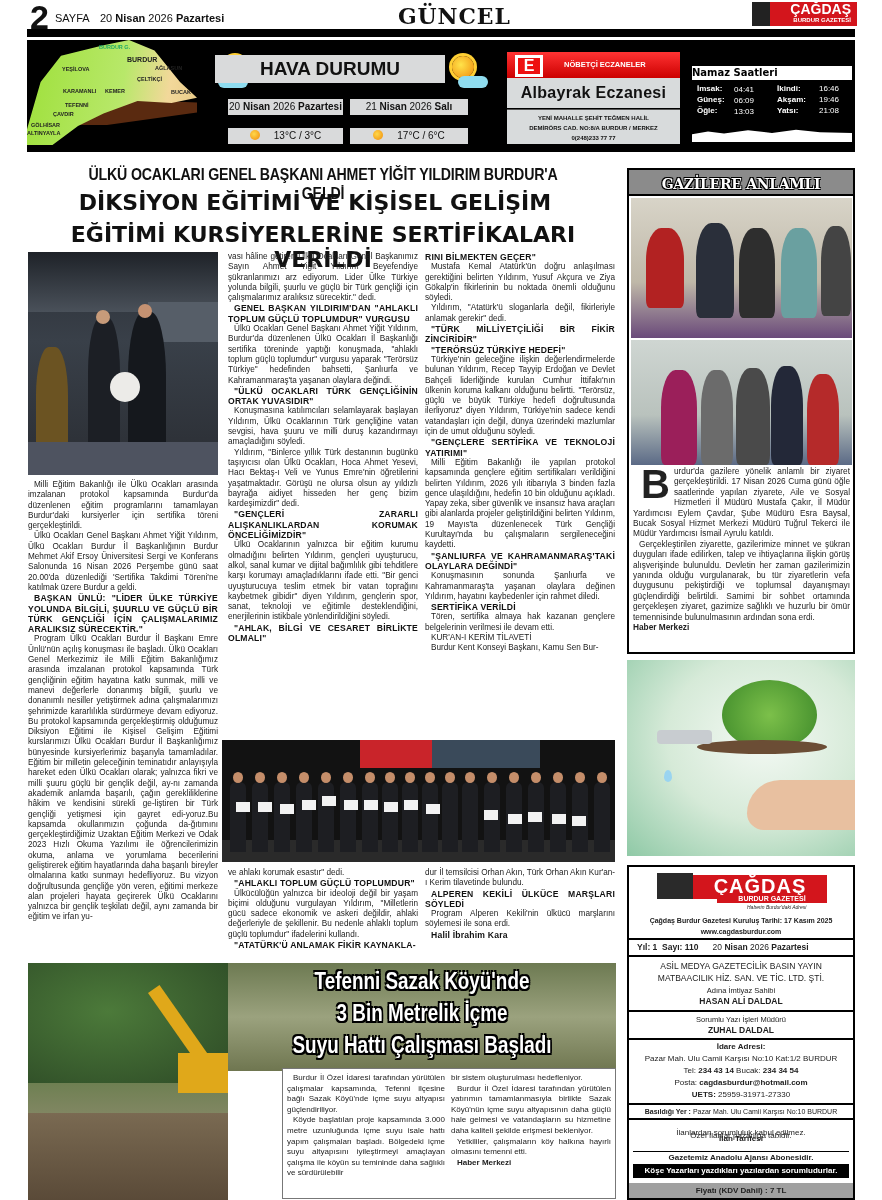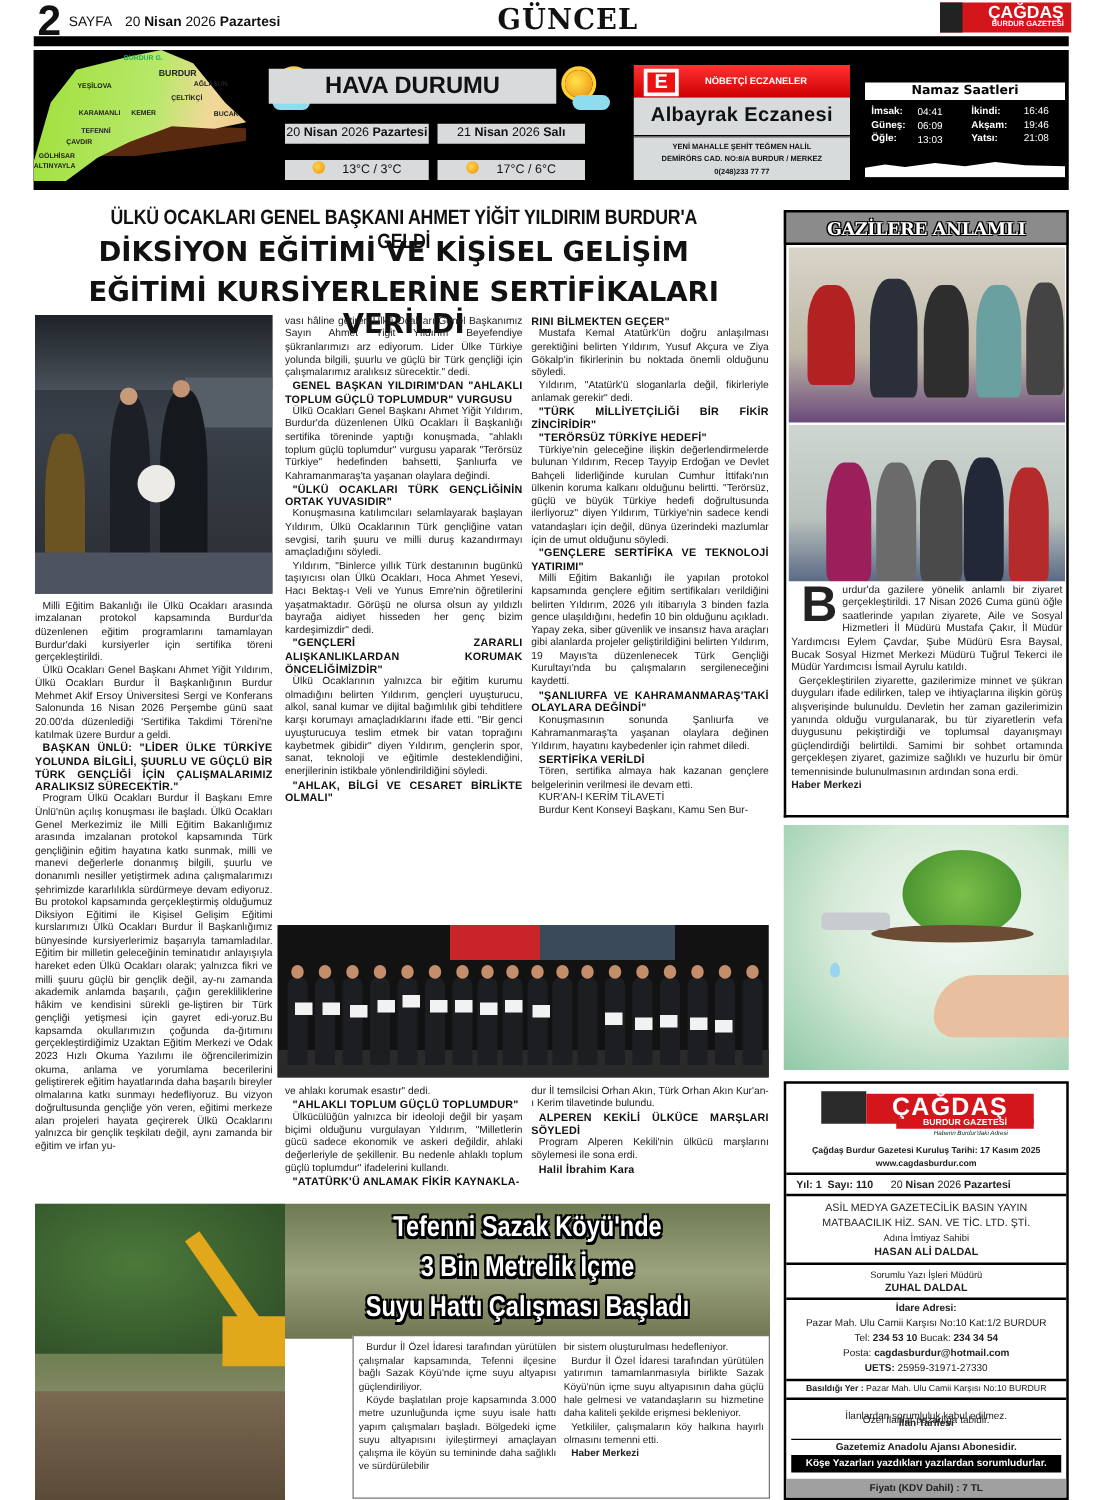--- a/index.html
+++ b/index.html
@@ -27,21 +27,21 @@
 .wbox b{font-weight:bold}
 .wsun{display:inline-block;width:10px;height:10px;border-radius:50%;background:radial-gradient(circle at 40% 40%,#ffd84a,#f08a0a);vertical-align:-1px;margin-right:14px}
 
 #pharm{left:507px;top:52px;width:173px;height:92px}
 #pharm-head{position:absolute;left:0;top:0;width:173px;height:26px;background:linear-gradient(#f33,#c00);color:#fff;font-size:7.5px;font-weight:bold;line-height:26px;padding-left:57px}
 #pharm-e{position:absolute;left:8px;top:3px;width:28px;height:22px;background:#e11;border:3px solid #fff;color:#fff;font-weight:900;font-size:16px;line-height:16px;text-align:center}
 #pharm-name{position:absolute;left:0;top:26px;width:173px;height:30px;background:#d8dbdc;font-size:16px;font-weight:900;text-align:center;line-height:30px;letter-spacing:0.3px}
 #pharm-addr{position:absolute;left:0;top:57px;width:173px;height:35px;background:#d8dbdc;font-size:6px;font-weight:bold;text-align:center;line-height:10px;padding-top:3px;border-top:1px solid #555}
 
 #namaz{left:692px;top:53px;width:160px;height:90px;background:#000;color:#fff}
-#namaz-title{position:absolute;left:0;top:13px;width:160px;height:14px;background:#fff;color:#000;text-align:center;font-size:10px;font-weight:bold;line-height:14px;font-family:"DejaVu Sans",sans-serif}
+#namaz-title{position:absolute;left:0;top:13px;width:160px;height:14px;background:#fff;color:#000;font-size:10px;font-weight:bold;line-height:14px;font-family:"DejaVu Sans",sans-serif}
 #namaz-foot{position:absolute;left:0;top:76px;width:160px;height:13px;background:#fff;clip-path:polygon(0 40%,10% 20%,20% 35%,35% 10%,50% 30%,65% 5%,80% 25%,100% 30%,100% 100%,0 100%)}
 .nz{position:absolute;font-size:8px;font-weight:bold}
 .nzv{position:absolute;font-size:8px}
 
 .headline1{left:28px;top:165px;width:590px;text-align:center;font-size:16.5px;font-weight:900;transform:scaleX(0.86);transform-origin:center;letter-spacing:-0.2px;font-family:"Liberation Sans",sans-serif}
 .headline2{left:20px;top:190px;width:590px;text-align:center;font-size:22px;font-weight:bold;font-family:"DejaVu Sans",sans-serif}
 .headline3{left:28px;top:222px;width:590px;text-align:center;font-size:22px;font-weight:bold;font-family:"DejaVu Sans",sans-serif}
 
 .photo{position:absolute;overflow:hidden}
 #photo-main{left:28px;top:252px;width:190px;height:223px;background:linear-gradient(180deg,#2b2f36 0%,#394049 40%,#2a2d33 100%)}
@@ -187,21 +187,21 @@
   <p>Ülkü Ocakları Genel Başkanı Ahmet Yiğit Yıldırım, Ülkü Ocakları Burdur İl Başkanlığının Burdur Mehmet Akif Ersoy Üniversitesi Sergi ve Konferans Salonunda 16 Nisan 2026 Perşembe günü saat 20.00'da düzenlediği 'Sertifika Takdimi Töreni'ne katılmak üzere Burdur a geldi.</p>
   <h4>BAŞKAN ÜNLÜ: "LİDER ÜLKE TÜRKİYE YOLUNDA BİLGİLİ, ŞUURLU VE GÜÇLÜ BİR TÜRK GENÇLİĞİ İÇİN ÇALIŞMALARIMIZ ARALIKSIZ SÜRECEKTİR."</h4>
   <p>Program Ülkü Ocakları Burdur İl Başkanı Emre Ünlü'nün açılış konuşması ile başladı. Ülkü Ocakları Genel Merkezimiz ile Milli Eğitim Bakanlığımız arasında imzalanan protokol kapsamında Türk gençliğinin eğitim hayatına katkı sunmak, milli ve manevi değerlerle donanmış bilgili, şuurlu ve donanımlı nesiller yetiştirmek adına çalışmalarımızı şehrimizde kararlılıkla sürdürmeye devam ediyoruz. Bu protokol kapsamında gerçekleştirmiş olduğumuz Diksiyon Eğitimi ile Kişisel Gelişim Eğitimi kurslarımızı Ülkü Ocakları Burdur İl Başkanlığımız bünyesinde kursiyerlerimiz başarıyla tamamladılar. Eğitim bir milletin geleceğinin teminatıdır anlayışıyla hareket eden Ülkü Ocakları olarak; yalnızca fikri ve milli şuuru güçlü bir gençlik değil, ay-nı zamanda akademik anlamda başarılı, çağın gerekliliklerine hâkim ve kendisini sürekli ge-liştiren bir Türk gençliği yetişmesi için gayret edi-yoruz.Bu kapsamda okullarımızın çoğunda da-ğıtımını gerçekleştirdiğimiz Uzaktan Eğitim Merkezi ve Odak 2023 Hızlı Okuma Yazılımı ile öğrencilerimizin okuma, anlama ve yorumlama becerilerini geliştirerek eğitim hayatlarında daha başarılı bireyler olmalarına katkı sunmayı hedefliyoruz. Bu vizyon doğrultusunda gençliğe yön veren, eğitimi merkeze alan projeleri hayata geçirerek Ülkü Ocaklarını yalnızca bir gençlik teşkilatı değil, aynı zamanda bir eğitim ve irfan yu-</p>
 </div>
 
 <div class="col" style="left:228px;top:252px;width:190px">
   <p style="text-indent:0">vası hâline getiren Ülkü Ocakları Genel Başkanımız Sayın Ahmet Yiğit Yıldırım Beyefendiye şükranlarımızı arz ediyorum. Lider Ülke Türkiye yolunda bilgili, şuurlu ve güçlü bir Türk gençliği için çalışmalarımız aralıksız sürecektir." dedi.</p>
   <h4>GENEL BAŞKAN YILDIRIM'DAN "AHLAKLI TOPLUM GÜÇLÜ TOPLUMDUR" VURGUSU</h4>
   <p>Ülkü Ocakları Genel Başkanı Ahmet Yiğit Yıldırım, Burdur'da düzenlenen Ülkü Ocakları İl Başkanlığı sertifika töreninde yaptığı konuşmada, "ahlaklı toplum güçlü toplumdur" vurgusu yaparak "Terörsüz Türkiye" hedefinden bahsetti, Şanlıurfa ve Kahramanmaraş'ta yaşanan olaylara değindi.</p>
   <h4>"ÜLKÜ OCAKLARI TÜRK GENÇLİĞİNİN ORTAK YUVASIDIR"</h4>
-  <p>Konuşmasına katılımcıları selamlayarak başlayan Yıldırım, Ülkü Ocaklarının Türk gençliğine vatan sevgisi, tarih şuuru ve milli duruş kazandırmayı amaçladığını söyledi.</p>
+  <p>Konuşmasına katılımcıları selamlayarak başlayan Yıldırım, Ülkü Ocaklarının Türk gençliğine vatan sevgisi, hava şuuru ve milli duruş kazandırmayı amaçladığını söyledi.</p>
   <p>Yıldırım, "Binlerce yıllık Türk destanının bugünkü taşıyıcısı olan Ülkü Ocakları, Hoca Ahmet Yesevi, Hacı Bektaş-ı Veli ve Yunus Emre'nin öğretilerini yaşatmaktadır. Görüşü ne olursa olsun ay yıldızlı bayrağa aidiyet hisseden her genç bizim kardeşimizdir" dedi.</p>
   <h4>"GENÇLERİ ZARARLI ALIŞKANLIKLARDAN KORUMAK ÖNCELİĞİMİZDİR"</h4>
   <p>Ülkü Ocaklarının yalnızca bir eğitim kurumu olmadığını belirten Yıldırım, gençleri uyuşturucu, alkol, sanal kumar ve dijital bağımlılık gibi tehditlere karşı korumayı amaçladıklarını ifade etti. "Bir genci uyuşturucuya teslim etmek bir vatan toprağını kaybetmek gibidir" diyen Yıldırım, gençlerin spor, sanat, teknoloji ve eğitimle desteklendiğini, enerjilerinin istikbale yönlendirildiğini söyledi.</p>
   <h4>"AHLAK, BİLGİ VE CESARET BİRLİKTE OLMALI"</h4>
 </div>
 
 <div class="col" style="left:425px;top:252px;width:190px">
   <h4 style="text-indent:0">RINI BİLMEKTEN GEÇER"</h4>
   <p>Mustafa Kemal Atatürk'ün doğru anlaşılması gerektiğini belirten Yıldırım, Yusuf Akçura ve Ziya Gökalp'in fikirlerinin bu noktada önemli olduğunu söyledi.</p>
   <p>Yıldırım, "Atatürk'ü sloganlarla değil, fikirleriyle anlamak gerekir" dedi.</p>
@@ -323,21 +323,21 @@
   <div class="imp-t" style="top:106px;font-size:8.5px">MATBAACILIK HİZ. SAN. VE TİC. LTD. ŞTİ.</div>
   <div class="imp-t" style="top:118px;font-size:7.5px">Adına İmtiyaz Sahibi</div>
   <div class="imp-t" style="top:129px;font-weight:bold;font-size:8.5px">HASAN ALİ DALDAL</div>
   <div class="imp-line" style="top:143px"></div>
   <div class="imp-t" style="top:147px;font-size:7.5px">Sorumlu Yazı İşleri Müdürü</div>
   <div class="imp-t" style="top:158px;font-weight:bold;font-size:8.5px">ZUHAL DALDAL</div>
   <div class="imp-line" style="top:171px"></div>
   <div class="imp-t" style="top:174px;font-weight:bold">İdare Adresi:</div>
   <div class="imp-t" style="top:186px">Pazar Mah. Ulu Camii Karşısı No:10 Kat:1/2 BURDUR</div>
   <div class="imp-t" style="top:198px">
-    <span>Tel:</span> <b>234 53 10</b> <span>Bucak:</span> <b>234 34 54</b>
+    <span>Tel:</span> <b>234 43 14</b> <span>Bucak:</span> <b>234 34 54</b>
   </div>
   <div class="imp-t" style="top:210px">
     <span>Posta:</span> <b>cagdasburdur@hotmail.com</b>
   </div>
   <div class="imp-t" style="top:222px">
     <b>UETS:</b> <span>25959-31971-27330</span>
   </div>
   <div class="imp-line" style="top:236px"></div>
   <div class="imp-t" style="top:239px;font-size:7px">
     <b>Basıldığı Yer :</b> <span>Pazar Mah. Ulu Camii Karşısı No:10 BURDUR</span>

